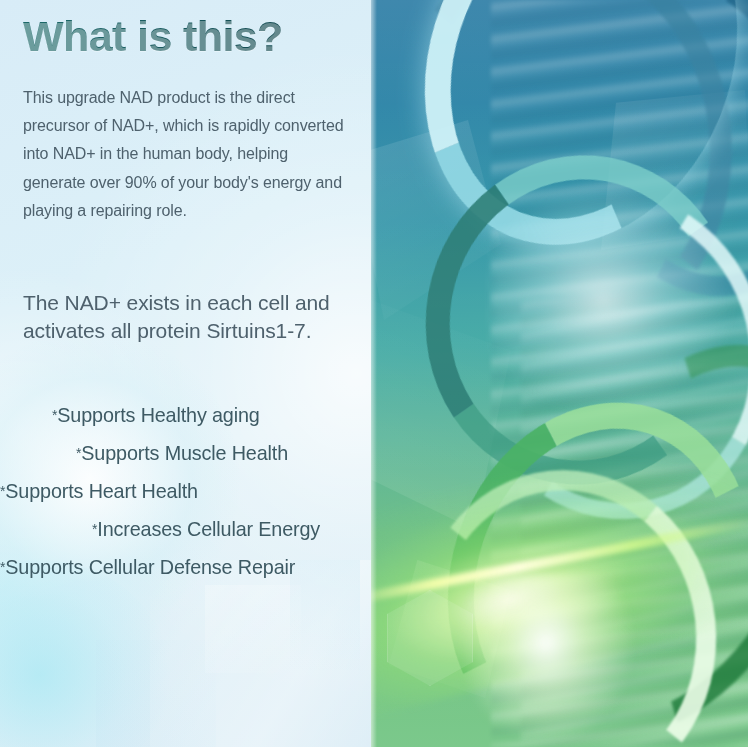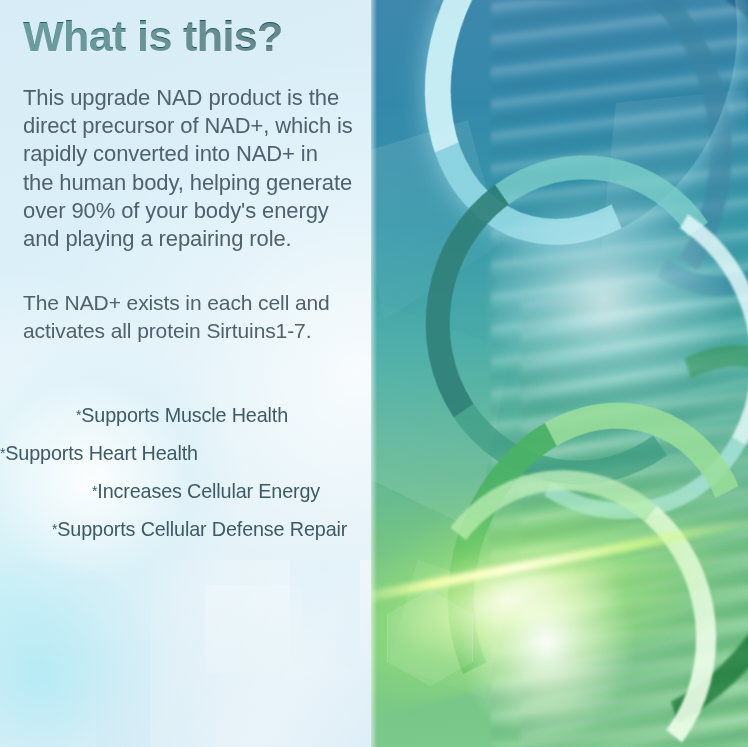--- a/index.html
+++ b/index.html
@@ -58,21 +58,21 @@
     color:#18585c;
     background:linear-gradient(100deg,#1d6a6a 0%, #1a5f63 38%, #11484f 100%);
     -webkit-background-clip:text; background-clip:text;
     -webkit-text-fill-color:transparent; color:transparent;
     line-height:1.05;
     text-shadow:0 1px 0 rgba(255,255,255,0.35);
   }
 
   .para-1 {
     position:absolute; left:23px; top:84px; width:330px;
-    font-size:22px; line-height:28.2px;
+    font-size:16px; line-height:28.2px;
     color:#4e616d; letter-spacing:-0.1px;
   }
   .para-2 {
     position:absolute; left:23px; top:289px; width:330px;
     font-size:21px; line-height:27.5px;
     color:#4e616d; letter-spacing:-0.1px;
   }
 
   .bullets {
     position:absolute; left:0; top:396px;
@@ -82,21 +82,21 @@
   .bullets li {
     font-size:19.8px; line-height:38px;
     color:#3e5a64; letter-spacing:-0.15px;
     white-space:nowrap;
   }
   .bullets li .star { font-size:14px; vertical-align:2px; }
   .b0 { padding-left:52px; }
   .b1 { padding-left:76px; }
   .b2 { }
   .b3 { padding-left:92px; }
-  .b4 { padding-left:52px; }
+  .b4 { }
 
   
   .right-panel {
     position:absolute; left:371px; top:0;
     width:377px; height:747px;
     overflow:hidden;
     background:
       linear-gradient(178deg,
         #3f88ad 0%,
         #2f86a8 14%,
@@ -299,20 +299,21 @@
     <div class="facet f3"></div>
 
     <div class="content">
       <h1 class="title">What is this?</h1>
 
       <p class="para-1">This upgrade NAD product is the direct precursor of NAD+, which is rapidly converted into NAD+ in the human body, helping generate over 90% of your body's energy and playing a repairing role.</p>
 
       <p class="para-2">The NAD+ exists in each cell and activates all protein Sirtuins1-7.</p>
 
       <ul class="bullets">
+        <li class="b0"><span class="star">*</span><span>Supports Healthy aging</span></li>
         <li class="b1"><span class="star">*</span><span>Supports Muscle Health</span></li>
         <li class="b2"><span class="star">*</span><span>Supports Heart Health</span></li>
         <li class="b3"><span class="star">*</span><span>Increases Cellular Energy</span></li>
         <li class="b4"><span class="star">*</span><span>Supports Cellular Defense Repair</span></li>
       </ul>
     </div>
   </div>
 
   <div class="right-panel">
     <div class="seam"></div>

